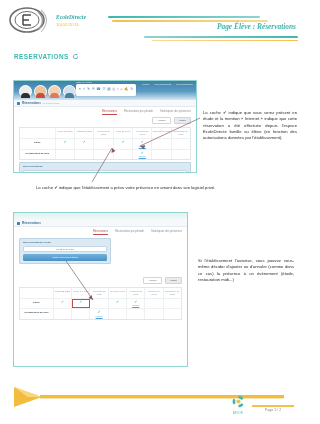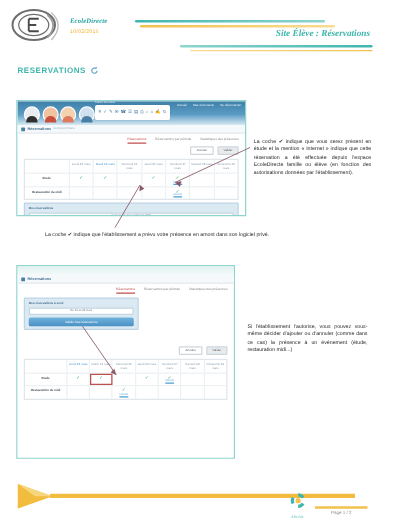--- a/index.html
+++ b/index.html
@@ -177,21 +177,21 @@
       <div class="brand-sub">10/02/2015</div>
     </div>
 
     <div class="hdr-lines">
       <div class="hline hl1"></div>
       <div class="hline hl2"></div>
       <div class="hline hl3"></div>
       <div class="hline hl4"></div>
     </div>
 
-    <div class="hdr-title">Site Élève : Réservations</div>
+    <div class="hdr-title">Page Élève : Réservations</div>
   </div>
 
   <div class="section-title">
     <span>RESERVATIONS</span>
     <span class="refresh-ico">
       <svg width="7" height="7" viewBox="0 0 10 10">
         <path d="M8 5 a3 3 0 1 1 -1.2 -2.4" fill="none" stroke="#6aa9c9" stroke-width="1.4"></path>
         <path d="M8.4 0.6 L7.2 3.2 L4.6 2.1 Z" fill="#6aa9c9"></path>
       </svg>
     </span>

